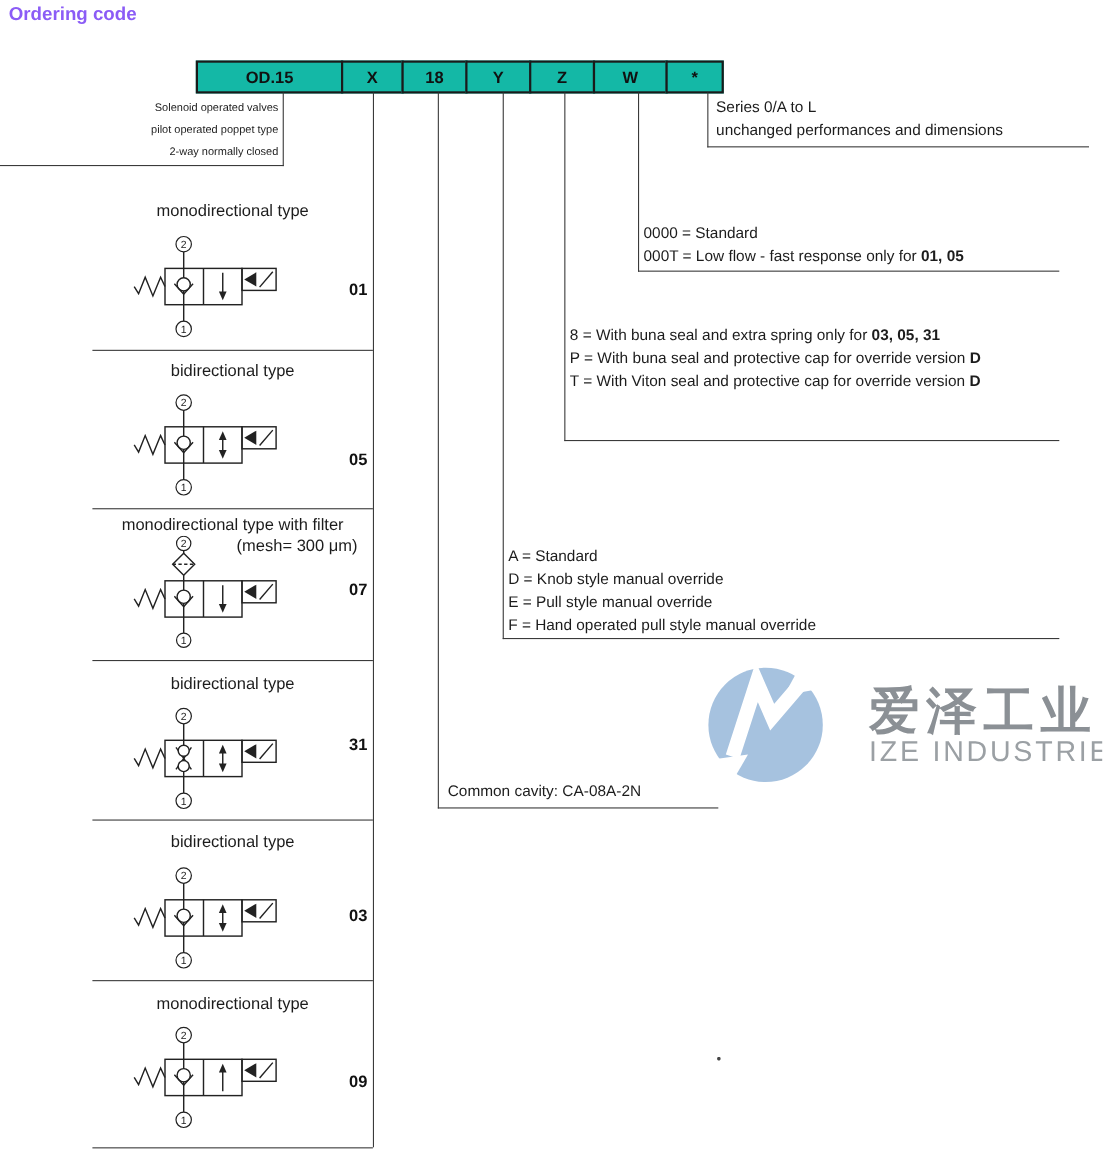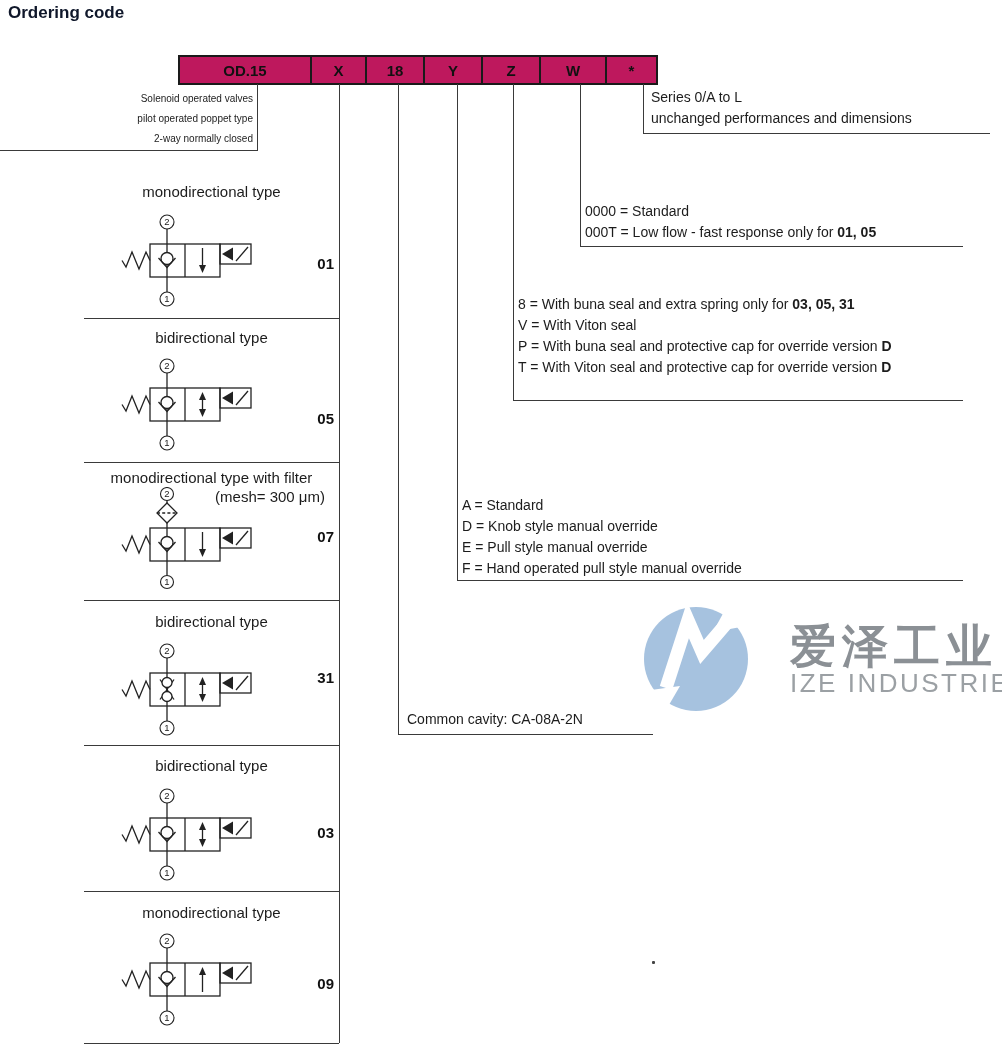--- a/index.html
+++ b/index.html
@@ -3,26 +3,26 @@
 <meta charset="utf-8">
 <style>
   html,body{margin:0;padding:0;background:#fff;}
   #page{
     position:relative;width:1006px;height:1058px;background:#ffffff;
     font-family:"Liberation Sans","DejaVu Sans",sans-serif;color:#1c1c1c;overflow:hidden;
   }
   .abs{position:absolute;}
   .vline{position:absolute;width:1px;background:#3a3a3a;}
   .hline{position:absolute;height:1px;background:#3a3a3a;}
-  .title{position:absolute;left:8px;top:3px;font-size:17px;font-weight:bold;color:#0f172a;}
+  .title{position:absolute;left:8px;top:3px;font-size:17px;font-weight:bold;color:#8b5cf6;}
   #code-row{position:absolute;left:178px;top:55px;display:flex;}
   .code-box{
     box-sizing:border-box;height:30px;border:2px solid #1a1a1a;margin-left:-2px;
     display:flex;align-items:center;justify-content:center;
-    font-size:15px;font-weight:bold;color:#111;background:#be185d;
+    font-size:15px;font-weight:bold;color:#111;background:#14b8a6;
   }
   .code-box:first-child{margin-left:0;}
   #descriptor{position:absolute;left:0;top:89px;width:253px;text-align:right;font-size:10px;line-height:20px;}
   .callout-text{position:absolute;font-size:14px;line-height:21px;white-space:nowrap;}
   .callout-text b{font-weight:bold;}
   .section{position:absolute;left:84px;width:255px;}
   .section-label{position:absolute;left:0;width:100%;text-align:center;font-size:15px;line-height:19px;}
   .section-label.right{text-align:right;padding-right:14px;box-sizing:border-box;}
   .section-code{position:absolute;left:0;width:250px;text-align:right;font-size:15px;font-weight:bold;color:#111;}
   .sym{position:absolute;left:36px;}
@@ -76,21 +76,20 @@
       <div class="callout-text" style="left: 651px; top: 87px;">
         <div><span>Series 0/A to L</span></div>
         <div><span>unchanged performances and dimensions</span></div>
       </div>
       <div class="callout-text" style="left: 585px; top: 201px;">
         <div><span>0000 = Standard</span></div>
         <div><span>000T = Low flow - fast response only for </span><b>01, 05</b></div>
       </div>
       <div class="callout-text" style="left: 518px; top: 294px;">
         <div><span>8 = With buna seal and extra spring only for </span><b>03, 05, 31</b></div>
-        <div><span>V = With Viton seal</span></div>
         <div><span>P = With buna seal and protective cap for override version </span><b>D</b></div>
         <div><span>T = With Viton seal and protective cap for override version </span><b>D</b></div>
       </div>
       <div class="callout-text" style="left: 462px; top: 495px;">
         <div><span>A = Standard</span></div>
         <div><span>D = Knob style manual override</span></div>
         <div><span>E = Pull style manual override</span></div>
         <div><span>F = Hand operated pull style manual override</span></div>
       </div>
       <div class="callout-text" style="left: 407px; top: 709px;">

